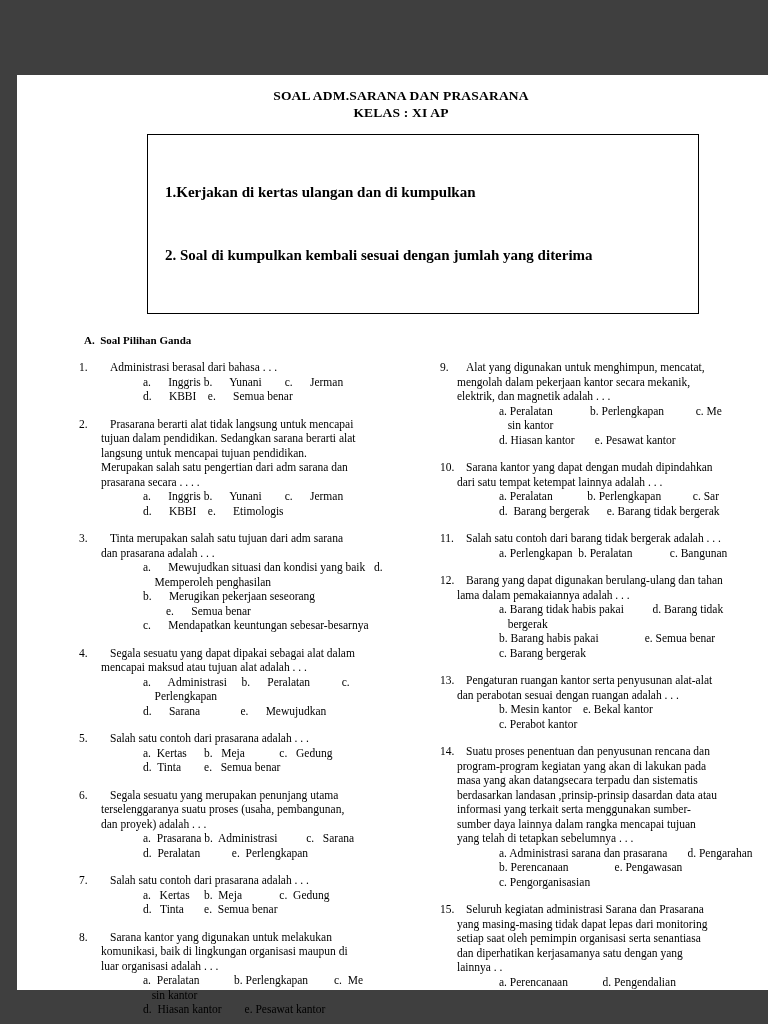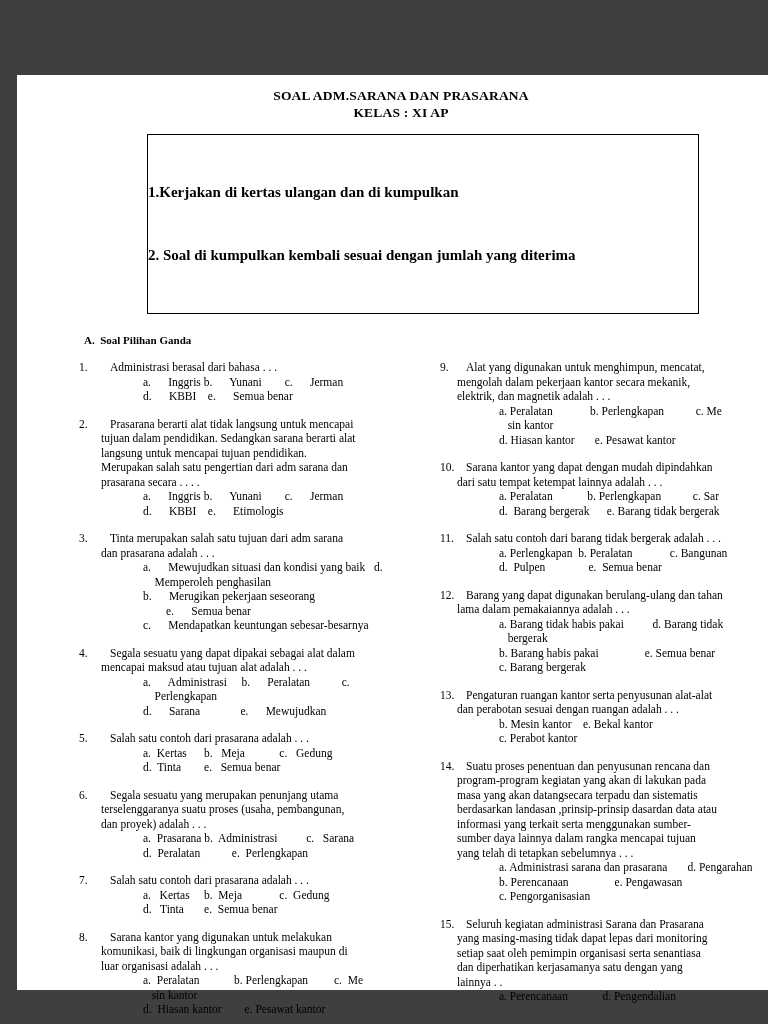--- a/index.html
+++ b/index.html
@@ -30,21 +30,21 @@
     font-weight: bold;
     font-size: 13.5px;
     line-height: 17px;
     letter-spacing: 0.2px;
   }
   .instructions {
     margin-top: 13px;
     margin-left: 130px;
     width: 552px;
     border: 1.5px solid #000;
-    padding: 5px 0;
+    padding: 5px 17px;
     font-weight: bold;
     font-size: 15px;
     line-height: 21px;
     white-space: pre-wrap;
   }
   .section-heading {
     margin: 20px 0 0 67px;
     font-weight: bold;
     font-size: 11px;
     white-space: pre;
@@ -217,21 +217,20 @@
               </div>
     </div>
   </div>
 
   <div class="question">
     <div class="q-num">11.</div>
     <div class="q-body">
       <div class="q-text">Salah satu contoh dari barang tidak bergerak adalah . . .</div>
       <div class="q-opts">
                 <div>a. Perlengkapan  b. Peralatan             c. Bangunan</div>
-                <div>d.  Pulpen               e.  Semua benar</div>
               </div>
     </div>
   </div>
 
   <div class="question">
     <div class="q-num">12.</div>
     <div class="q-body">
       <div class="q-text">Barang yang dapat digunakan berulang-ulang dan tahan
 lama dalam pemakaiannya adalah . . .</div>
       <div class="q-opts">

